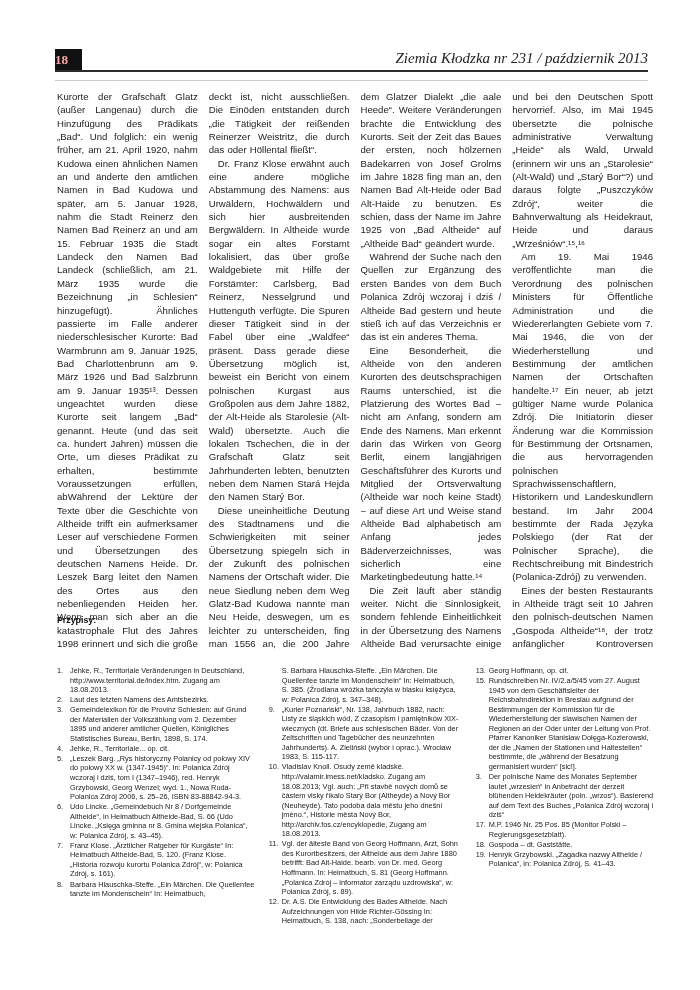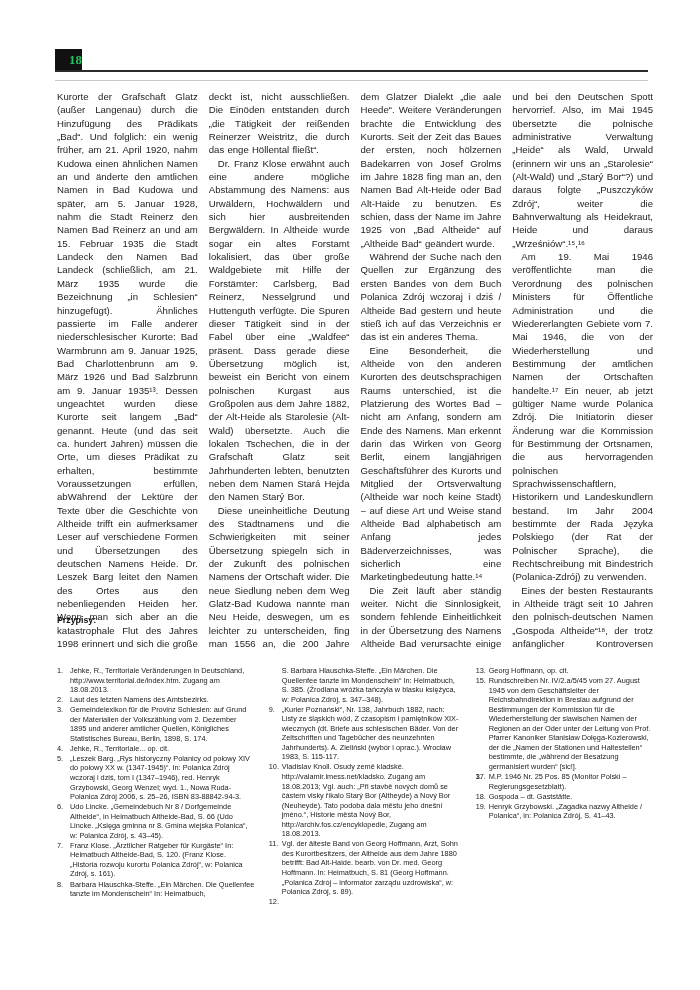--- a/index.html
+++ b/index.html
@@ -5,21 +5,21 @@
   html,body { margin:0; padding:0; background:#e8e8e8; }
   .page {
     position:relative; width:700px; height:990px; background:#ffffff;
     font-family:"Liberation Sans", sans-serif; color:#1a1a1a;
     margin:0 auto; overflow:hidden;
   }
   
   .header { position:absolute; left:55px; right:52px; top:48px; height:24px; }
   .pagenum-box {
     position:absolute; left:0; top:1px; width:27px; height:21px;
-    background:#111; color:#22c55e; text-align:right;
+    background:#111; color:#fca5a5; text-align:left;
     font-family:"Liberation Serif", serif; font-weight:bold; font-size:13px; line-height:21px;
   }
   .journal-title {
     position:absolute; right:0; top:2px;
     font-family:"Liberation Serif", serif; font-style:italic; font-size:15px; color:#222;
     white-space:nowrap;
   }
   .header-rule  { position:absolute; left:55px; right:52px; top:70px; height:2px; background:#2b2b2b; }
   .header-rule2 { position:absolute; left:55px; right:52px; top:80px; height:1px; background:#c9c9c9; }
   
@@ -53,30 +53,31 @@
 </style>
 </head>
 <body>
 
 <div class="page">
 
   <div class="header">
     <div class="pagenum-box">
       <span>18</span>
     </div>
+    <div class="journal-title">Ziemia Kłodzka nr 231 / październik 2013</div>
   </div>
   <div class="header-rule"></div>
   <div class="header-rule2"></div>
 
   <div class="article">
     <div class="col">
       <p>Kurorte der Grafschaft Glatz (außer Langenau) durch die Hinzufügung des Prädikats „Bad“. Und folglich: ein wenig früher, am 21. April 1920, nahm Kudowa einen ähnlichen Namen an und änderte den amtlichen Namen in Bad Kudowa und später, am 5. Januar 1928, nahm die Stadt Reinerz den Namen Bad Reinerz an und am 15. Februar 1935 die Stadt Landeck den Namen Bad Landeck (schließlich, am 21. März 1935 wurde die Bezeichnung „in Schlesien“ hinzugefügt). Ähnliches passierte im Falle anderer niederschlesischer Kurorte: Bad Warmbrunn am 9. Januar 1925, Bad Charlottenbrunn am 9. März 1926 und Bad Salzbrunn am 9. Januar 1935¹³. Dessen ungeachtet wurden diese Kurorte seit langem „Bad“ genannt. Heute (und das seit ca. hundert Jahren) müssen die Orte, um dieses Prädikat zu erhalten, bestimmte Voraussetzungen erfüllen, abWährend der Lektüre der Texte über die Geschichte von Altheide trifft ein aufmerksamer Leser auf verschiedene Formen und Übersetzungen des deutschen Namens Heide. Dr. Leszek Barg leitet den Namen des Ortes aus den nebenliegenden Heiden her. Wenn man sich aber an die katastrophale Flut des Jahres 1998 erinnert und sich die große Flut des Jahres 1938 in Erinnerung ruft, darf man die Abstammung des Namens von den Einöden, die mit Steinen und kargen Sandbänken be-</p>
     </div>
     <div class="col">
-      <p>deckt ist, nicht ausschließen. Die Einöden entstanden durch „die Tätigkeit der reißenden Reinerzer Weistritz, die durch das enge Höllental fließt“.</p>
+      <p>deckt ist, nicht ausschließen. Die Einöden entstanden durch „die Tätigkeit der reißenden Reinerzer Weistritz, die durch das oder Höllental fließt“.</p>
       <p class="indent">Dr. Franz Klose erwähnt auch eine andere mögliche Abstammung des Namens: aus Urwäldern, Hochwäldern und sich hier ausbreitenden Bergwäldern. In Altheide wurde sogar ein altes Forstamt lokalisiert, das über große Waldgebiete mit Hilfe der Forstämter: Carlsberg, Bad Reinerz, Nesselgrund und Huttenguth verfügte. Die Spuren dieser Tätigkeit sind in der Fabel über eine „Waldfee“ präsent. Dass gerade diese Übersetzung möglich ist, beweist ein Bericht von einem polnischen Kurgast aus Großpolen aus dem Jahre 1882, der Alt-Heide als Starolesie (Alt-Wald) übersetzte. Auch die lokalen Tschechen, die in der Grafschaft Glatz seit Jahrhunderten lebten, benutzten neben dem Namen Stará Hejda den Namen Starý Bor.</p>
       <p class="indent">Diese uneinheitliche Deutung des Stadtnamens und die Schwierigkeiten mit seiner Übersetzung spiegeln sich in der Zukunft des polnischen Namens der Ortschaft wider. Die neue Siedlung neben dem Weg Glatz-Bad Kudowa nannte man Neu Heide, deswegen, um es leichter zu unterscheiden, fing man 1556 an, die 200 Jahre ältere Siedlung Alte Heide zu nennen. Das wandelte man dann in Alt-Heide um (manchmal Alt-Haide geschrieben), in</p>
     </div>
     <div class="col">
       <p>dem Glatzer Dialekt „die aale Heede“. Weitere Veränderungen brachte die Entwicklung des Kurorts. Seit der Zeit das Baues der ersten, noch hölzernen Badekarren von Josef Grolms im Jahre 1828 fing man an, den Namen Bad Alt-Heide oder Bad Alt-Haide zu benutzen. Es schien, dass der Name im Jahre 1925 von „Bad Altheide“ auf „Altheide Bad“ geändert wurde.</p>
       <p class="indent">Während der Suche nach den Quellen zur Ergänzung des ersten Bandes von dem Buch Polanica Zdrój wczoraj i dziś / Altheide Bad gestern und heute stieß ich auf das Verzeichnis er das ist ein anderes Thema.</p>
       <p class="indent">Eine Besonderheit, die Altheide von den anderen Kurorten des deutschsprachigen Raums unterschied, ist die Platzierung des Wortes Bad – nicht am Anfang, sondern am Ende des Namens. Man erkennt darin das Wirken von Georg Berlit, einem langjährigen Geschäftsführer des Kurorts und Mitglied der Ortsverwaltung (Altheide war noch keine Stadt) – auf diese Art und Weise stand Altheide Bad alphabetisch am Anfang jedes Bäderverzeichnisses, was sicherlich eine Marketingbedeutung hatte.¹⁴</p>
       <p class="indent">Die Zeit läuft aber ständig weiter. Nicht die Sinnlosigkeit, sondern fehlende Einheitlichkeit in der Übersetzung des Namens Altheide Bad verursachte einige Jahrzehnte später ein Jahr lang Verwirrung, die bei den Polen Verwunderung</p>
     </div>
     <div class="col">
@@ -98,26 +99,26 @@
       <div class="fnitem"><span class="num">6.</span><span>Udo Lincke. „Gemeindebuch Nr 8 / Dorfgemeinde Altheide“, in Heimatbuch Altheide-Bad, S. 66 (Udo Lincke. „Księga gminna nr 8. Gmina wiejska Polanica“, w: Polanica Zdrój, s. 43–45).</span></div>
       <div class="fnitem"><span class="num">7.</span><span>Franz Klose. „Ärztlicher Ratgeber für Kurgäste“ In: Heimatbuch Altheide-Bad, S. 120. (Franz Klose. „Historia rozwoju kurortu Polanica Zdrój“, w: Polanica Zdrój, s. 161).</span></div>
       <div class="fnitem"><span class="num">8.</span><span>Barbara Hlauschka-Steffe. „Ein Märchen. Die Quellenfee tanzte im Mondenschein“ In: Heimatbuch,</span></div>
     </div>
 
     <div class="fncol fncol-2">
       <div class="fnitem cont"><span class="num"></span><span>S. Barbara Hlauschka-Steffe. „Ein Märchen. Die Quellenfee tanzte im Mondenschein“ In: Heimatbuch, S. 385. (Źrodlana wróżka tańczyła w blasku księżyca, w: Polanica Zdrój, s. 347–348).</span></div>
       <div class="fnitem"><span class="num">9.</span><span>„Kurier Poznański“, Nr. 138, Jahrbuch 1882, nach: Listy ze śląskich wód, Z czasopism i pamiętników XIX-wiecznych (dt. Briefe aus schlesischen Bäder. Von der Zeitschriften und Tagebücher des neunzehnten Jahrhunderts). A. Zieliński (wybór i oprac.). Wrocław 1983, S. 115-117.</span></div>
       <div class="fnitem"><span class="num">10.</span><span>Vladislav Knoll. Osudy země kladské. http://valamir.imess.net/kladsko. Zugang am 18.08.2013; Vgl. auch: „Při stavbě nových domů se částem visky říkalo Starý Bor (Altheyde) a Nový Bor (Neuheyde). Tato podoba dala městu jeho dnešní jméno.“, Historie města Nový Bor, http://archiv.fos.cz/encyklopedie, Zugang am 18.08.2013.</span></div>
       <div class="fnitem"><span class="num">11.</span><span>Vgl. der älteste Band von Georg Hoffmann, Arzt, Sohn des Kurortbesitzers, der Altheide aus dem Jahre 1880 betrifft: Bad Alt-Haide. bearb. von Dr. med. Georg Hoffmann. In: Heimatbuch, S. 81 (Georg Hoffmann. „Polanica Zdrój – informator zarządu uzdrowiska“, w: Polanica Zdrój, s. 89).</span></div>
-      <div class="fnitem"><span class="num">12.</span></div>
+      <div class="fnitem"><span class="num">12.</span><span>Dr. A.S. Die Entwicklung des Bades Altheide. Nach Aufzeichnungen von Hilde Richter-Gössing In: Heimatbuch, S. 138, nach: „Sonderbeilage der</span></div>
     </div>
 
     <div class="fncol fncol-3">
       <div class="fnitem"><span class="num">13.</span><span>Georg Hoffmann, op. cit.</span></div>
       <div class="fnitem"><span class="num">15.</span><span>Rundschreiben Nr. IV/2.a/5/45 vom 27. August 1945 von dem Geschäftsleiter der Reichsbahndirektion in Breslau aufgrund der Bestimmungen der Kommission für die Wiederherstellung der slawischen Namen der Regionen an der Oder unter der Leitung von Prof. Pfarrer Kanoniker Stanisław Dołęga-Kozierowski, der die „Namen der Stationen und Haltestellen“ bestimmte, die „während der Besatzung germanisiert wurden“ [sic!].</span></div>
-      <div class="fnitem"><span class="num">3.</span></div>
+      <div class="fnitem"><span class="num">3.</span><span>Der polnische Name des Monates September lautet „wrzesień“ in Anbetracht der derzeit blühenden Heidekräuter (poln. „wrzos“). Basierend auf dem Text des Buches „Polanica Zdrój wczoraj i dziś“</span></div>
       <div class="fnitem"><span class="num">17.</span><span>M.P. 1946 Nr. 25 Pos. 85 (Monitor Polski – Regierungsgesetzblatt).</span></div>
       <div class="fnitem"><span class="num">18.</span><span>Gospoda – dt. Gaststätte.</span></div>
       <div class="fnitem"><span class="num">19.</span><span>Henryk Grzybowski. „Zagadka nazwy Altheide / Polanica“, in: Polanica Zdrój, S. 41–43.</span></div>
     </div>
 
   </div>
 </div>
 
 </body></html>

